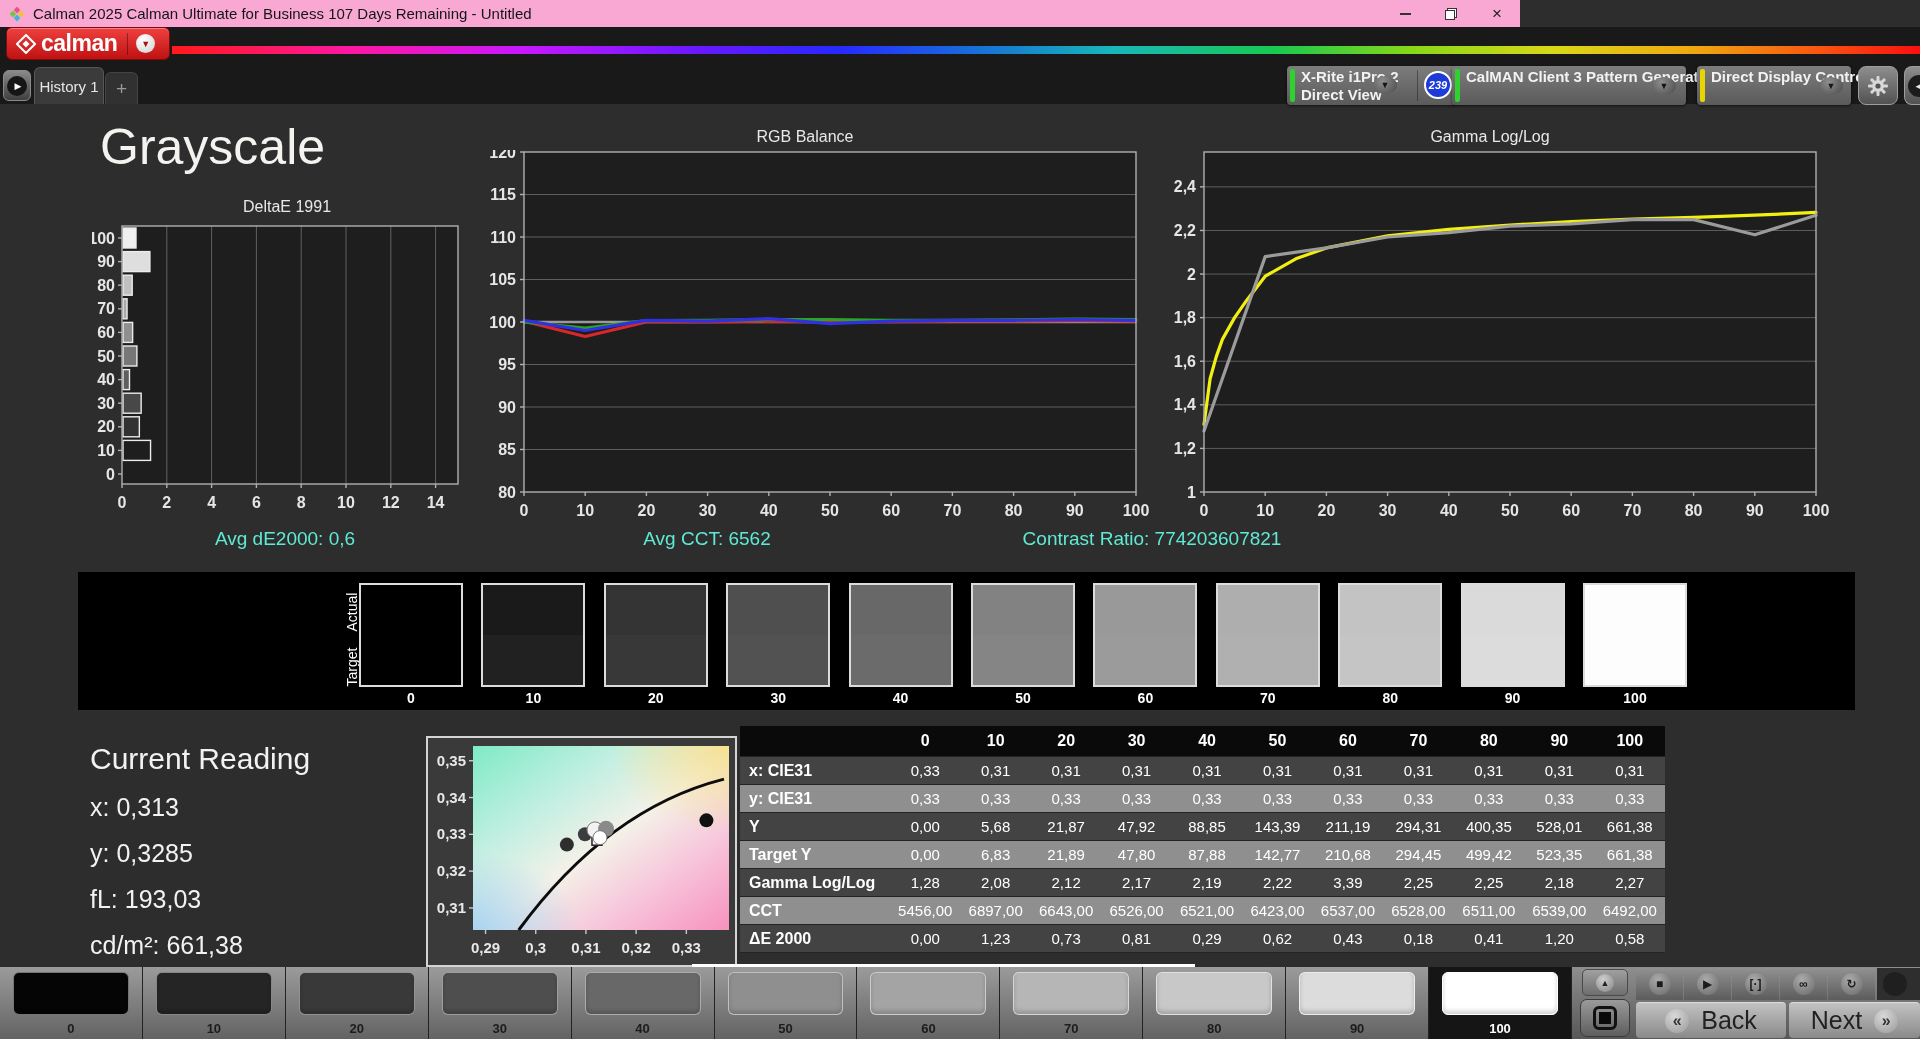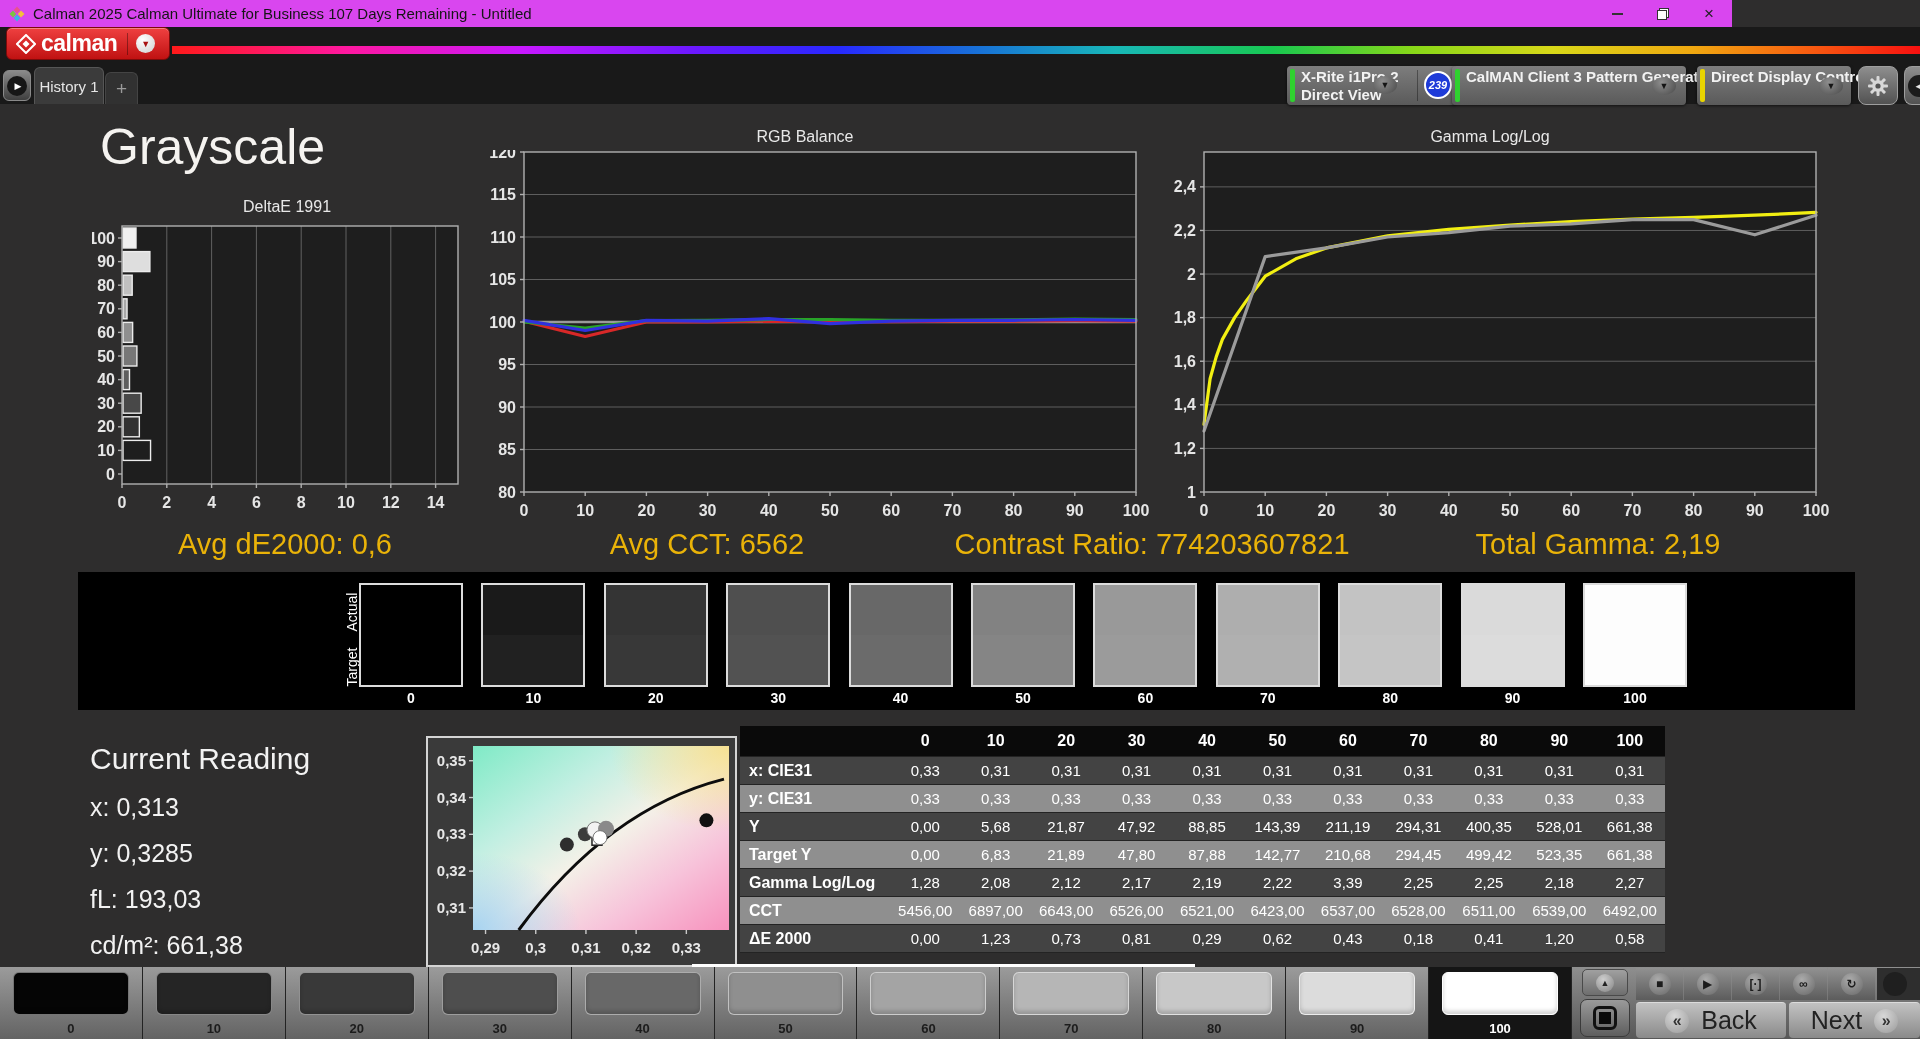--- a/index.html
+++ b/index.html
@@ -1,21 +1,21 @@
 <!DOCTYPE html>
 <html><head>
 <meta charset="utf-8">
 <style>
   html,body{margin:0;padding:0;background:#2e2d2d;}
   #root{position:relative;width:1920px;height:1039px;overflow:hidden;background:#2e2d2d;
         font-family:"Liberation Sans","DejaVu Sans",sans-serif;-webkit-font-smoothing:antialiased;}
   svg{font-family:"Liberation Sans","DejaVu Sans",sans-serif;display:block;}
 
   
-  #titlebar{position:absolute;left:0;top:0;width:1732px;height:27px;background:#d946ef;display:flex;align-items:center;}
+  #titlebar{position:absolute;left:0;top:0;width:1520px;height:27px;background:#f9a8d4;display:flex;align-items:center;}
   #app-icon{margin-left:9px;width:16px;height:16px;}
   #title-text{margin-left:8px;font-size:15px;color:#151515;white-space:nowrap;}
   #win-controls{position:absolute;right:0;top:0;height:27px;display:flex;}
   .winbtn{width:46px;height:27px;display:flex;align-items:center;justify-content:center;color:#222;}
   #min-glyph{width:11px;height:2px;background:#333;}
   #close-btn{font-size:17px;}
 
   
   #appbar{position:absolute;left:0;top:27px;width:1920px;height:77px;background:#191919;}
   #logo{position:absolute;left:6px;top:0px;width:162px;height:31px;border-radius:6px;
@@ -59,21 +59,21 @@
   #edge-btn .circ{position:absolute;left:3px;top:8px;width:22px;height:22px;border-radius:50%;background:#1c1c1c;color:#e8e8e8;font-size:9px;
         display:flex;align-items:center;justify-content:center;}
 
   
   #page-title{position:absolute;left:100px;top:118px;font-size:50px;color:#f5f3f0;}
   .chart-title{text-align:center;font-size:16px;color:#e8e8e8;height:22px;}
   #chart-deltae{position:absolute;left:92px;top:198px;width:390px;}
   #chart-rgb{position:absolute;left:455px;top:128px;width:700px;}
   #chart-gamma{position:absolute;left:1140px;top:128px;width:700px;}
 
-  .summary-item{position:absolute;top:528px;transform:translateX(-50%);font-size:29px;color:#eab308;white-space:nowrap;}
+  .summary-item{position:absolute;top:528px;transform:translateX(-50%);font-size:19px;color:#5eead4;white-space:nowrap;}
 
   #swatch-strip{position:absolute;left:78px;top:572px;width:1777px;height:138px;background:#000;}
   .vlab{position:absolute;left:244px;width:60px;text-align:center;color:#fff;font-size:14px;transform:rotate(-90deg);}
   #vlab-actual{top:32px;}
   #vlab-target{top:87px;}
   .sw{position:absolute;top:11px;width:104px;}
   .swbox{width:100%;height:104px;border:2px solid #dcdcdc;box-sizing:border-box;}
   .swa{height:50%;}
   .swb{height:50%;}
   .swl{margin-top:3px;text-align:center;color:#fff;font-size:14px;font-weight:bold;}
@@ -390,21 +390,20 @@
         <line x1="614.8000000000001" y1="342" x2="614.8000000000001" y2="346" stroke="#b0b0b0" stroke-width="1.4"></line>
         <text x="614.8000000000001" y="366" text-anchor="middle" fill="#e6e6e6" font-size="16" font-weight="bold">90</text>
         <line x1="676" y1="342" x2="676" y2="346" stroke="#b0b0b0" stroke-width="1.4"></line>
         <text x="676" y="366" text-anchor="middle" fill="#e6e6e6" font-size="16" font-weight="bold">100</text>
       </svg>
   </div>
 
   <span class="summary-item" style="left:285px">Avg dE2000: 0,6</span>
   <span class="summary-item" style="left:707px">Avg CCT: 6562</span>
   <span class="summary-item" style="left:1152px">Contrast Ratio: 774203607821</span>
-  <span class="summary-item" style="left:1598px">Total Gamma: 2,19</span>
 
   <div id="swatch-strip">
     <div class="vlab" id="vlab-actual">Actual</div>
     <div class="vlab" id="vlab-target">Target</div>
   <div class="sw" style="left: 281px;">
         <div class="swbox">
           <div class="swa" style="background: rgb(0, 0, 0);"></div>
           <div class="swb" style="background: rgb(0, 0, 0);"></div>
         </div>
         <div class="swl">0</div>

